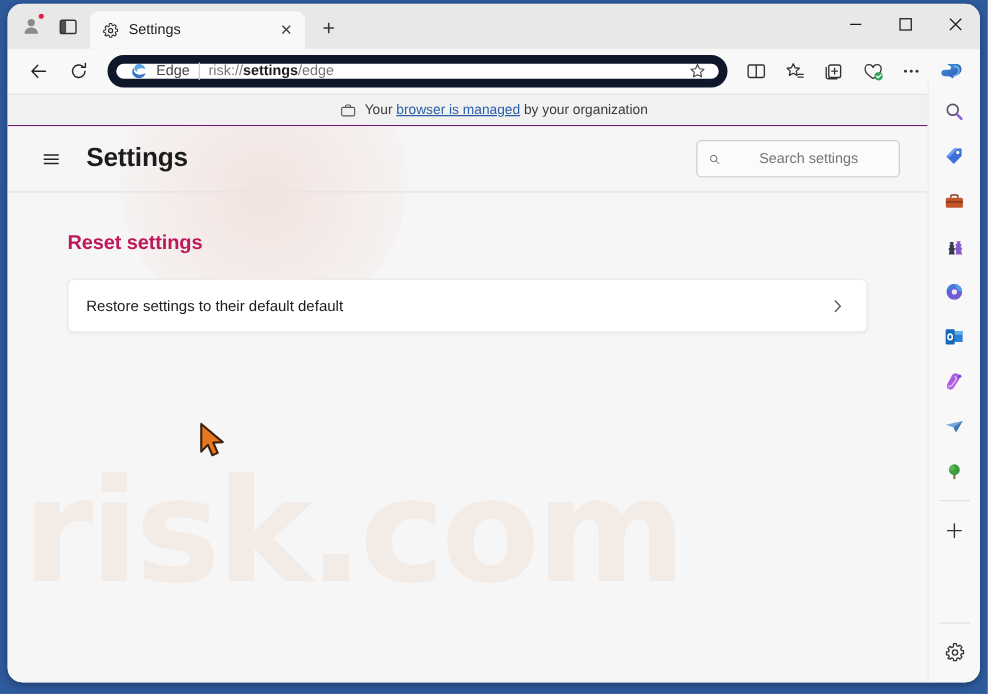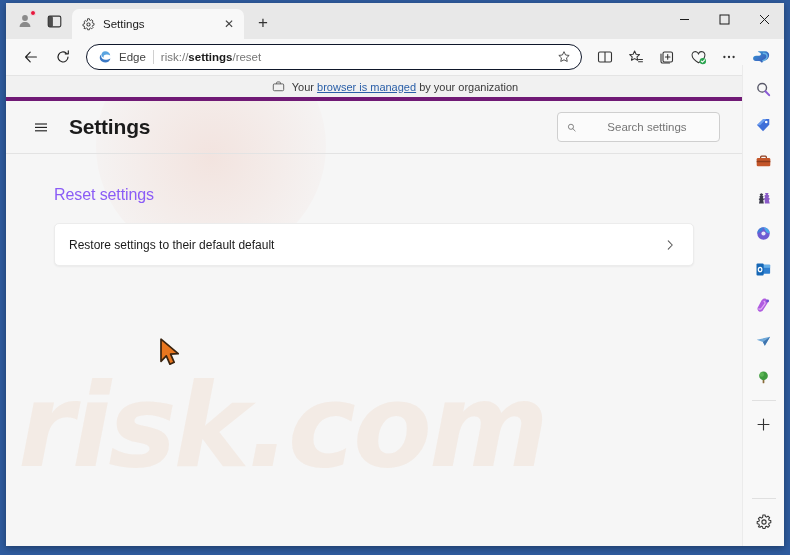--- a/index.html
+++ b/index.html
@@ -12,21 +12,21 @@
 
   
   .desktop {
     position: absolute; inset: 0;
     background: #2e5b9e;
   }
   .window {
     position: absolute;
     left: 6px; top: 3px; right: 6px; bottom: 9px;
     background: #f5f5f5;
-    border-radius: 0;
+    border-radius: 12px;
     overflow: hidden;
     box-shadow: 0 2px 7px rgba(0,0,0,.35);
   }
 
   
   .tabstrip {
     position: relative;
     height: 36px;
     background: #e8e8e8;
     display: flex;
@@ -97,21 +97,21 @@
   }
   .nav-btn {
     width: 30px; height: 28px;
     display: flex; align-items: center; justify-content: center;
     border-radius: 5px; color: #222;
   }
   .omnibox {
     flex: 1;
     height: 26px;
     background: #fff;
-    border: 1px solid #0f172a;
+    border: 7px solid #0f172a;
     border-radius: 13px;
     display: flex; align-items: center;
     padding: 0 6px 0 11px;
     margin: 0 6px;
     gap: 7px;
     min-width: 0;
   }
   .edge-label {
     font-size: 11.5px; color: #444;
   }
@@ -136,21 +136,21 @@
     width: 28px; height: 28px;
     display: flex; align-items: center; justify-content: center;
     border-radius: 5px; margin-left: 3px;
   }
 
   
   .managed-bar {
     height: 26px;
     background: #f1f1f1;
     border-top: 1px solid #e4e4e4;
-    border-bottom: 4px solid #701a75;
+    border-bottom: 1px solid #701a75;
     display: flex; align-items: center; justify-content: center;
     gap: 7px;
     font-size: 11px; color: #3a3a3a;
   }
   .managed-bar a { color: #2a5fa8; text-decoration: underline; }
 
   
   .content-wrap {
     position: absolute;
     left: 0; right: 42px; top: 98px; bottom: 0;
@@ -164,21 +164,21 @@
     color: rgba(196,196,200,.16);
     letter-spacing: -10px;
     line-height: 1;
     user-select: none;
     white-space: nowrap;
     font-family: "DejaVu Sans", sans-serif;
   }
   .watermark-risk {
     position: absolute;
     left: 12px; top: 268px;
-    font-size: 115px; font-weight: 700; font-style: italic;
+    font-size: 115px; font-weight: 700; 
     color: rgba(230,178,140,.16);
     letter-spacing: -3px;
     line-height: 1;
     user-select: none;
     white-space: nowrap;
     font-family: "DejaVu Sans", sans-serif;
   }
   .blob {
     position: absolute;
     left: 90px; top: -70px;
@@ -218,21 +218,21 @@
     width: 100%;
     margin-left: 22px;
   }
   .hdr-divider {
     height: 1px; background: #e3e3e3;
     position: relative; z-index: 2;
   }
 
   .page-body { position: relative; z-index: 2; padding: 32px 48px 0 48px; }
   .section-title {
-    font-size: 16px; font-weight: 400; color: #8b5cf6;
+    font-size: 16px; font-weight: 700; color: #be185d;
     margin-bottom: 19px;
     letter-spacing: -.1px;
   }
   .reset-card {
     background: #fff;
     border: 1px solid #ececec;
     border-radius: 5px;
     height: 43px;
     display: flex; align-items: center;
     padding: 0 16px 0 14px;
@@ -340,21 +340,21 @@
         </svg>
       </div>
 
       <div class="omnibox">
         <svg width="14" height="14" viewBox="0 0 16 16">
           <path d="M14.2 9.6c-.4 2.6-2.9 4.7-6 4.7-3.5 0-6.2-2.5-6.2-5.6 0-1.9 1-3.4 2.3-4.2-.5.8-.7 1.6-.7 2.4 0 2.5 2.2 4.2 5.1 4.2 1.9 0 3.8-.6 5.5-1.5z" fill="#3b78c4"></path>
           <path d="M8.1 1.3c3.3 0 5.6 2.2 5.9 4.9-1.2-.7-2.6-1-4-1-2.1 0-3.6.9-3.6 2.2 0 .5.2 1 .5 1.4C5.1 8.3 4 6.9 4 5.3c0-2.2 1.8-4 4.1-4z" fill="#5aa4e0"></path>
         </svg>
         <span class="edge-label">Edge</span>
         <span class="omni-div"></span>
-        <span class="omni-url"><span>risk://</span><b>settings</b><span>/reset</span></span>
+        <span class="omni-url"><span>risk://</span><b>settings</b><span>/edge</span></span>
         <span class="omni-star">
           <svg width="14" height="14" viewBox="0 0 16 16">
               <path d="M8 1.9l1.8 3.8 4.1.5-3 2.8.8 4.1L8 11.2l-3.7 1.9.8-4.1-3-2.8 4.1-.5z" fill="none" stroke="#444" stroke-width="1.05" stroke-linejoin="round"></path>
             </svg>
         </span>
       </div>
 
       <div class="tb-right">
         <div class="nav-btn">
           <svg width="16" height="16" viewBox="0 0 16 16">

